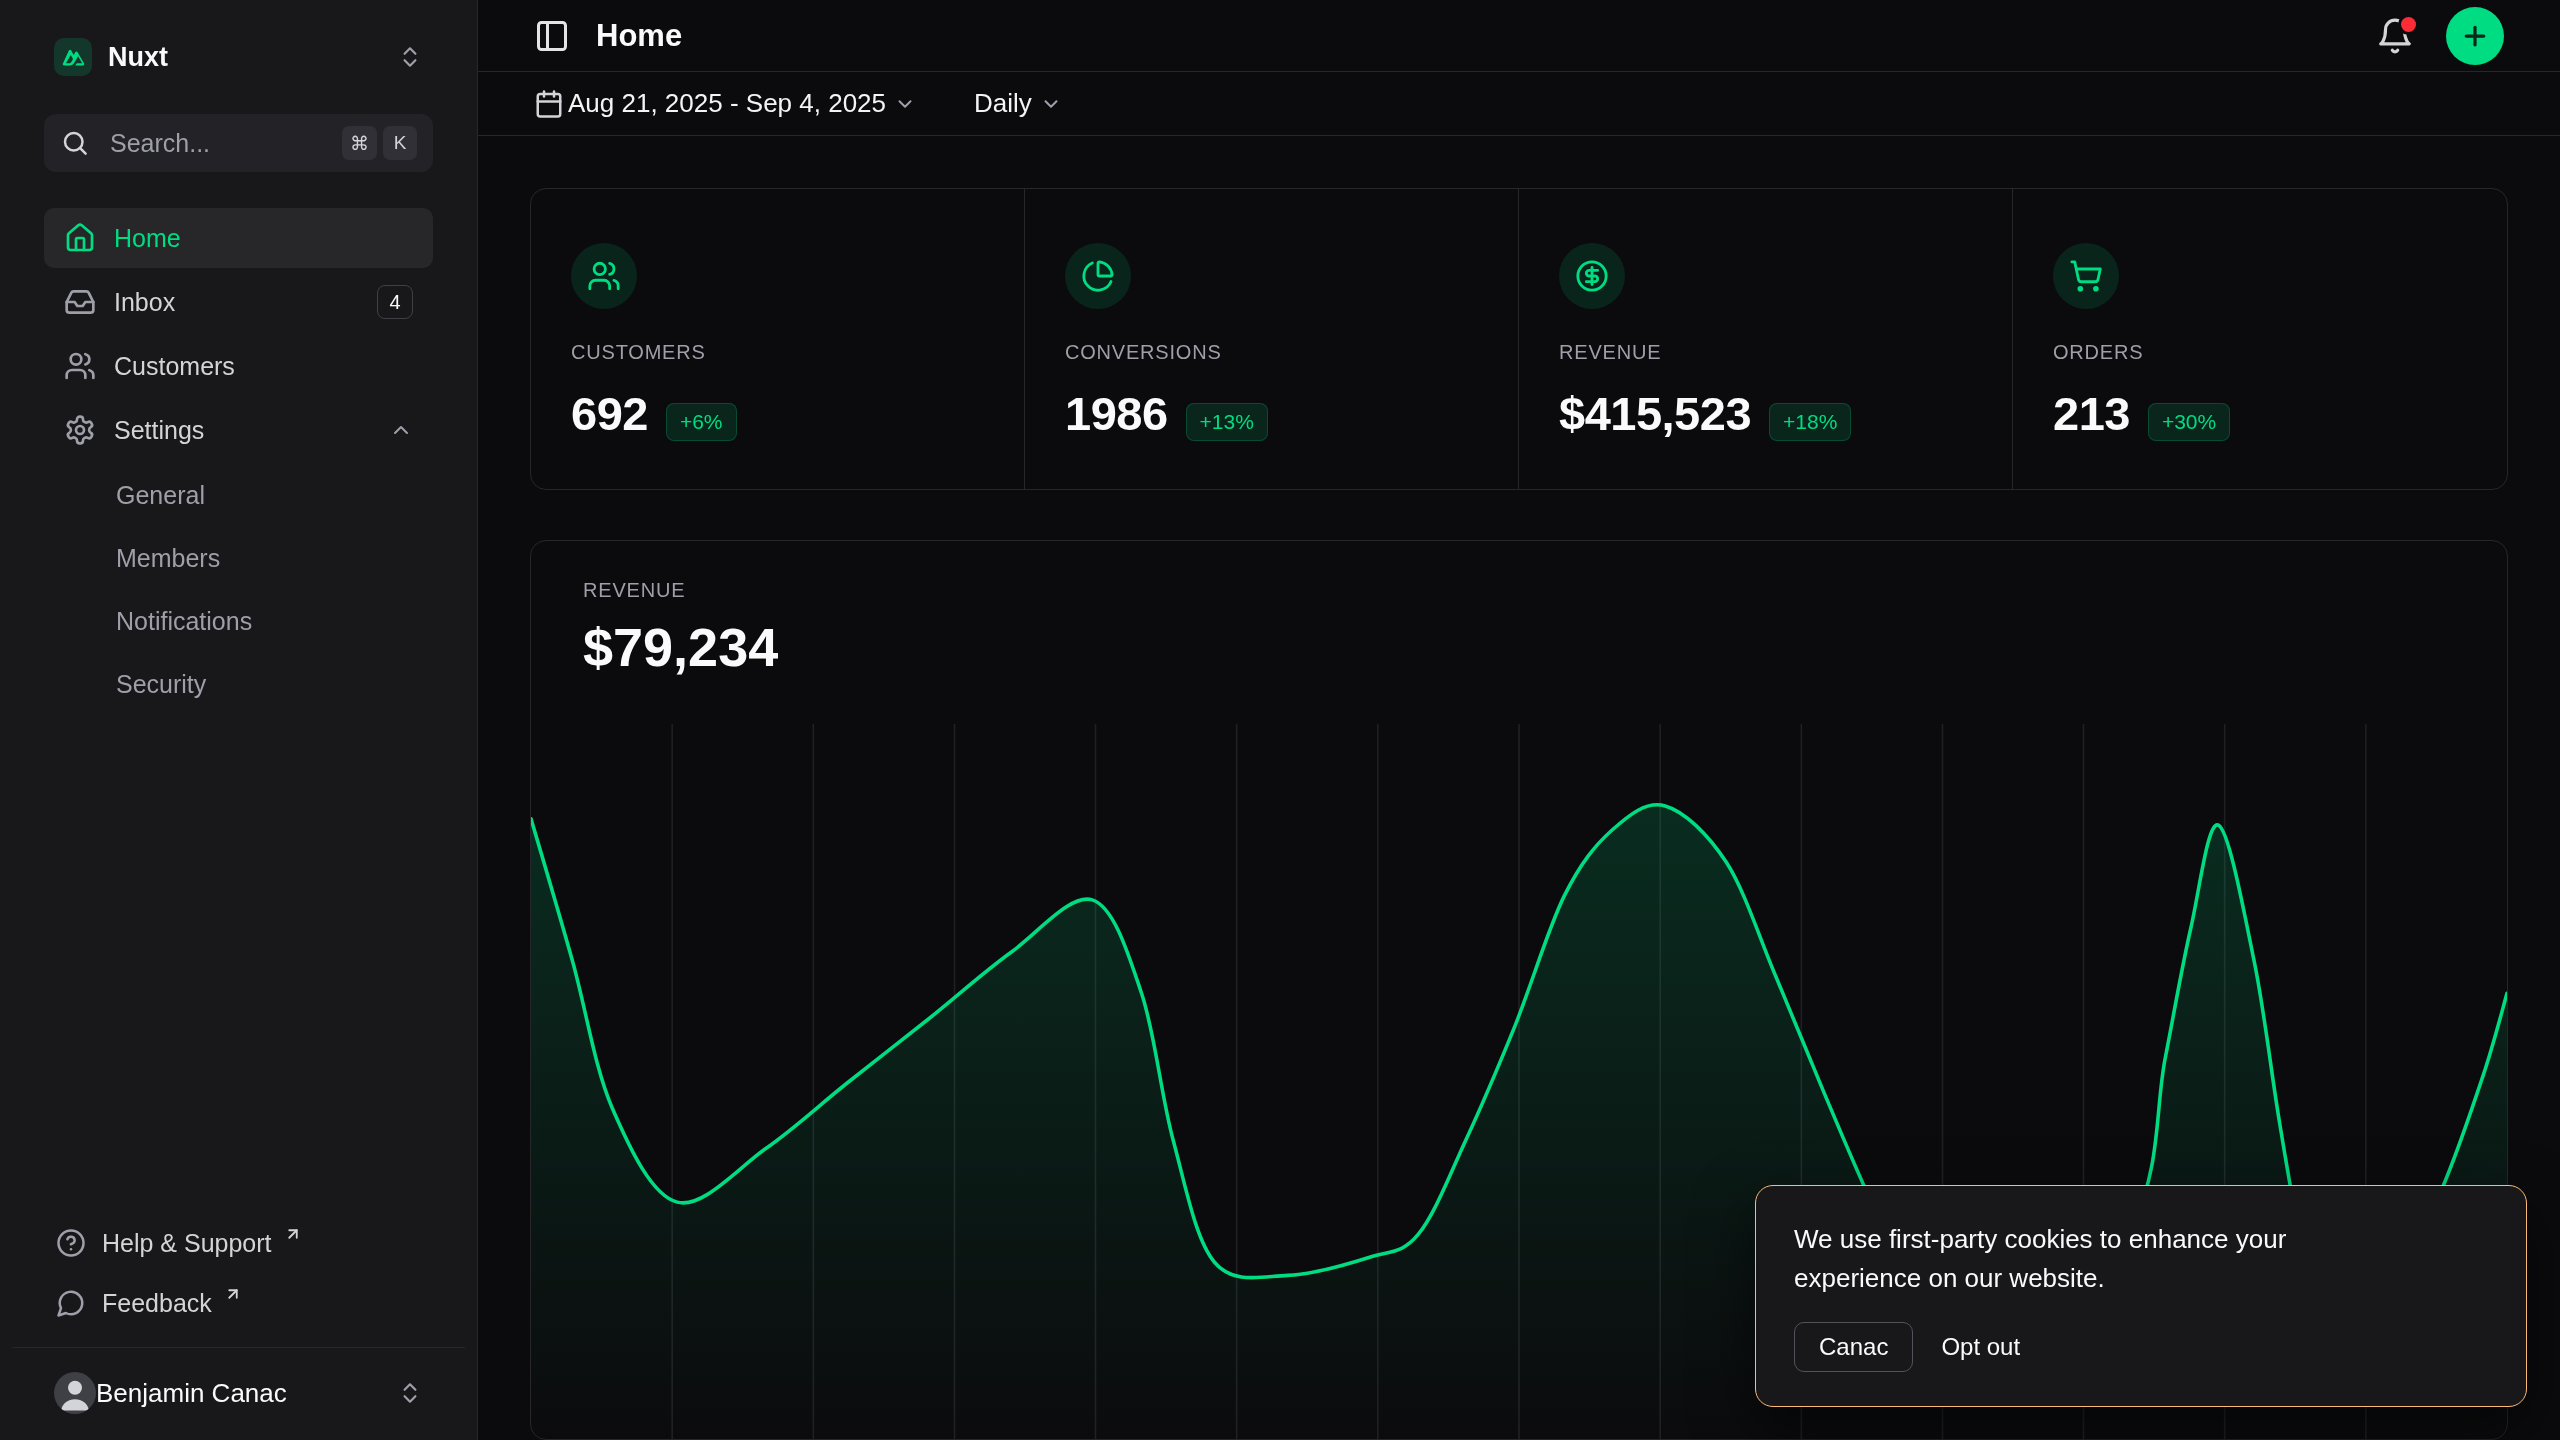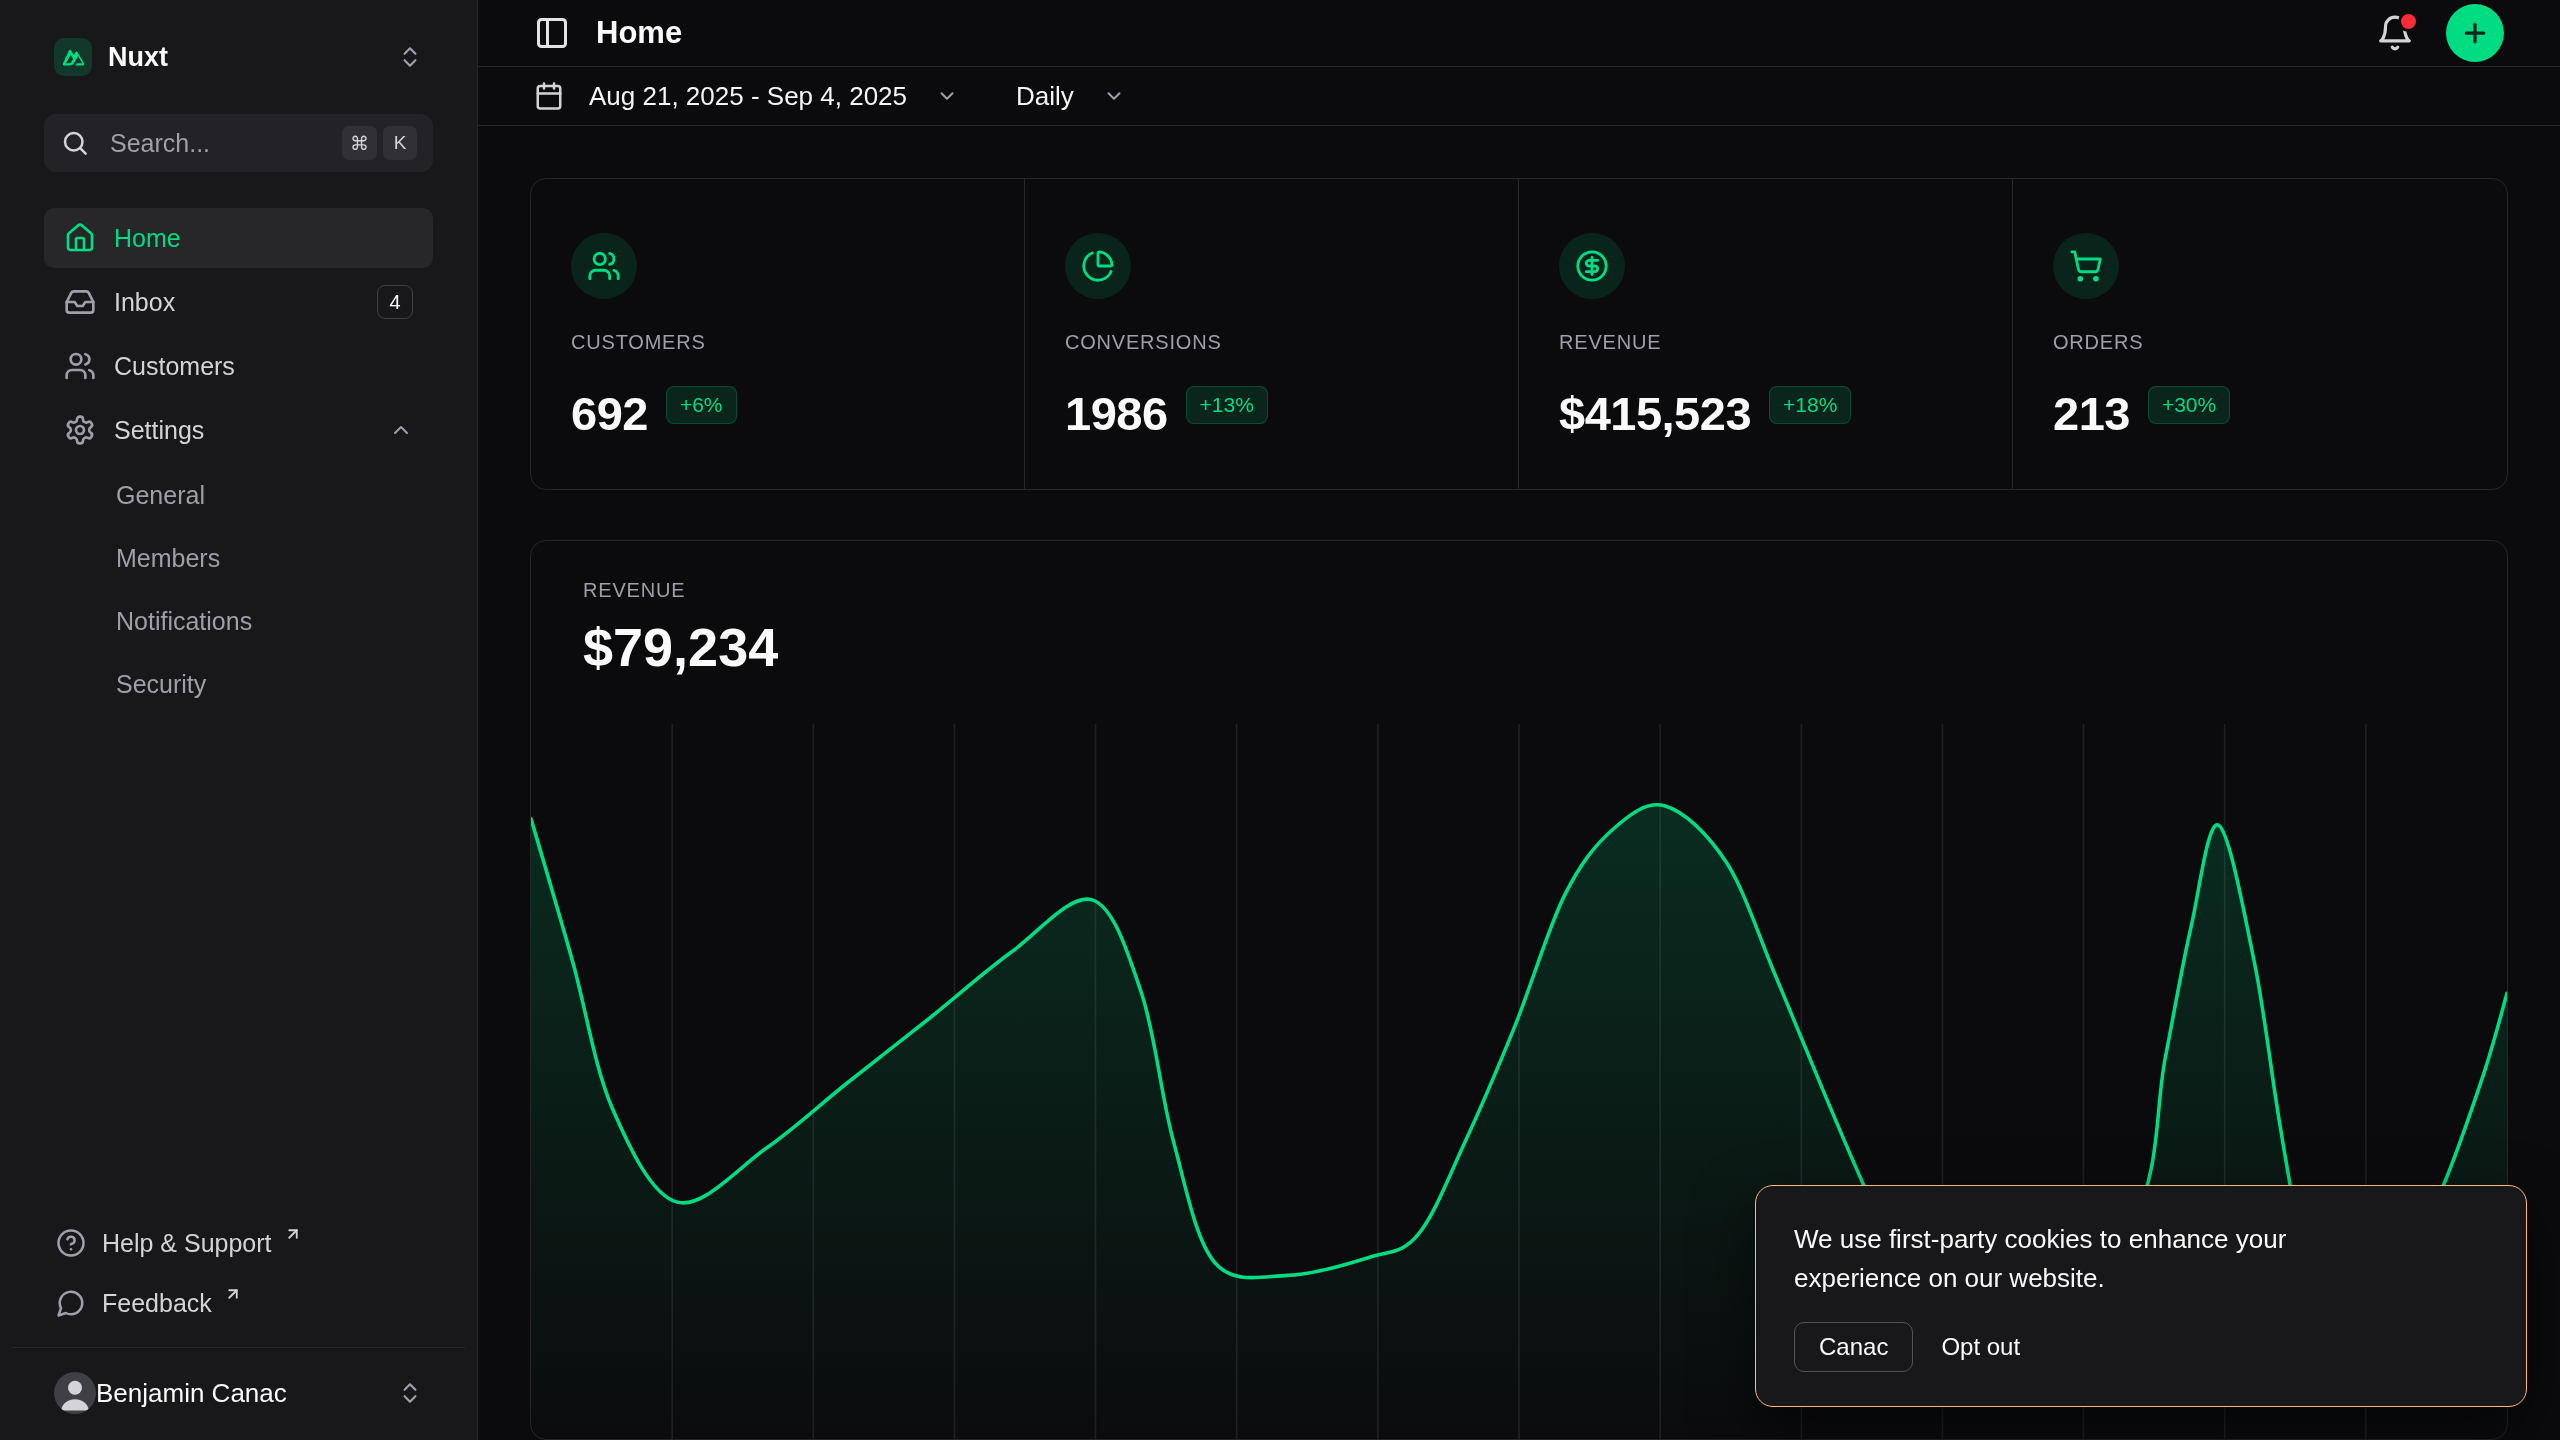--- a/index.html
+++ b/index.html
@@ -99,21 +99,21 @@
     width: 58px; height: 58px; border-radius: 50%;
     background: #00dc82; border: none; color: #07281a;
     display: grid; place-items: center; cursor: pointer;
   }
 
   .toolbar {
     height: 107px; border-bottom: 1px solid #26262b;
     display: flex; align-items: center; padding: 0 56px; gap: 58px;
   }
   .toolbtn {
-    display: flex; align-items: center; gap: 25px;
+    display: flex; align-items: center; gap: 4px;
     background: none; border: none; color: #f4f4f5;
     font-size: 26px; font-weight: 500; font-family: inherit; cursor: pointer; padding: 0;
   }
   .toolbtn .cal { color: #d4d4d8; }
   .toolbtn .dchev { color: #9f9fa9; margin-left: 4px; }
 
   .content { padding: 52px 52px 0; display: flex; flex-direction: column; gap: 50px; }
 
   .stats {
     border: 1px solid #26262b; border-radius: 16px;
@@ -121,21 +121,21 @@
     overflow: hidden;
   }
   .stat { padding: 54px 40px 48px; border-right: 1px solid #26262b; }
   .stat:last-child { border-right: none; }
   .stat-ic {
     width: 66px; height: 66px; border-radius: 50%;
     background: rgba(0,220,130,.12); color: #00dc82;
     display: grid; place-items: center;
   }
   .stat-label { margin-top: 32px; font-size: 20px; letter-spacing: .8px; color: #9f9fa9; font-weight: 500; }
-  .stat-val { margin-top: 32px; display: flex; align-items: flex-start; gap: 18px; }
+  .stat-val { margin-top: 22px; display: flex; align-items: flex-end; gap: 18px; }
   .num { font-size: 47px; font-weight: 700; letter-spacing: -0.5px; }
   .delta {
     font-size: 21px; font-weight: 500; color: #00dc82;
     background: rgba(0,220,130,.13); border: 1px solid rgba(0,220,130,.22);
     padding: 6px 13px; border-radius: 8px;
   }
 
   .rev-card {
     border: 1px solid #26262b; border-radius: 16px;
     padding-top: 38px; height: 900px; overflow: hidden;

